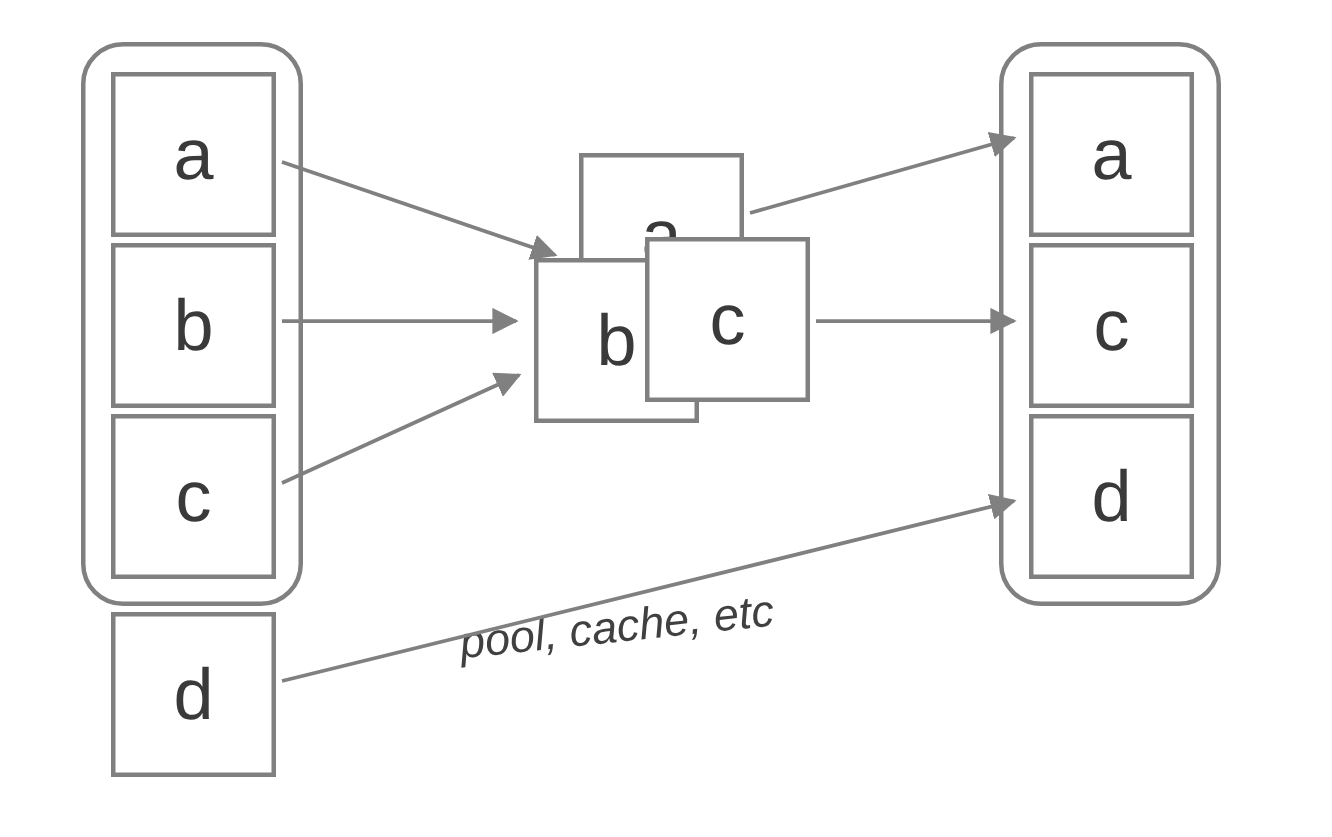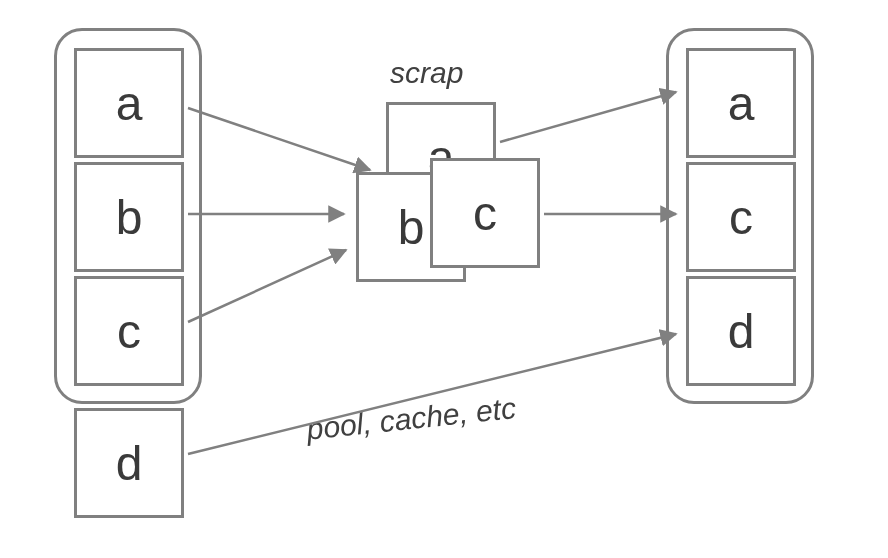--- a/index.html
+++ b/index.html
@@ -60,21 +60,20 @@
   <div class="box" style="left:74px; top:162px;">
     <span>b</span>
   </div>
   <div class="box" style="left:74px; top:276px;">
     <span>c</span>
   </div>
   <div class="box" style="left:74px; top:408px;">
     <span>d</span>
   </div>
 
-  <div class="label" style="left:390px; top:56px;">scrap</div>
 
   <div class="box" style="left:386px; top:102px;">
     <span>a</span>
   </div>
   <div class="box" style="left:356px; top:172px;">
     <span>b</span>
   </div>
   <div class="box" style="left:430px; top:158px;">
     <span>c</span>
   </div>

